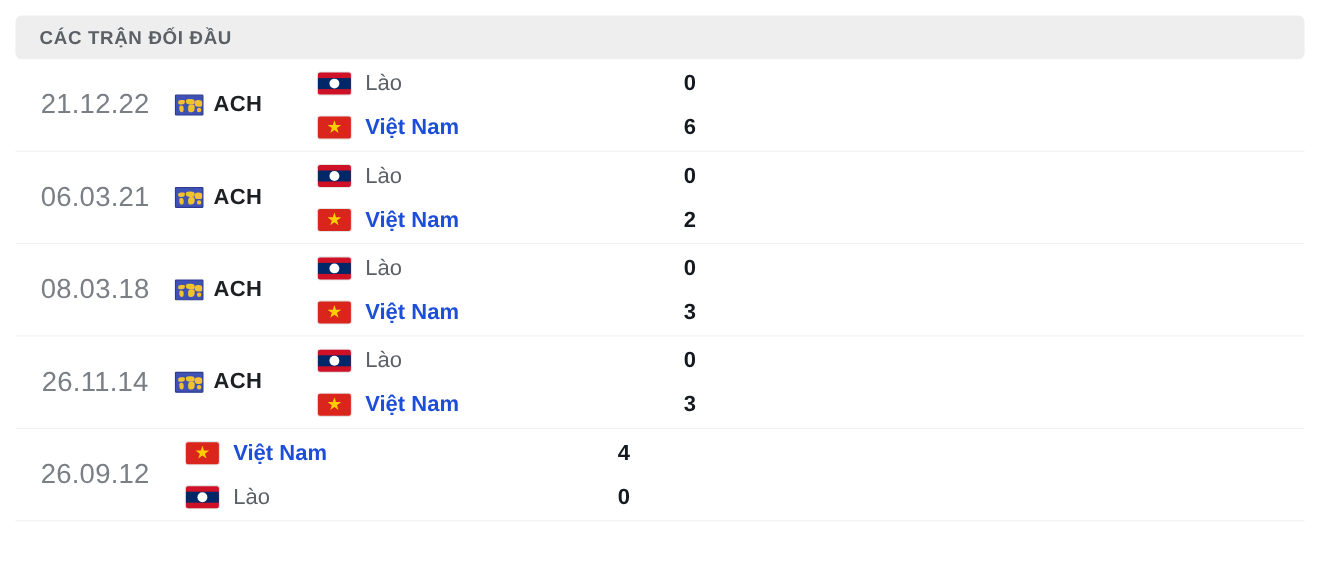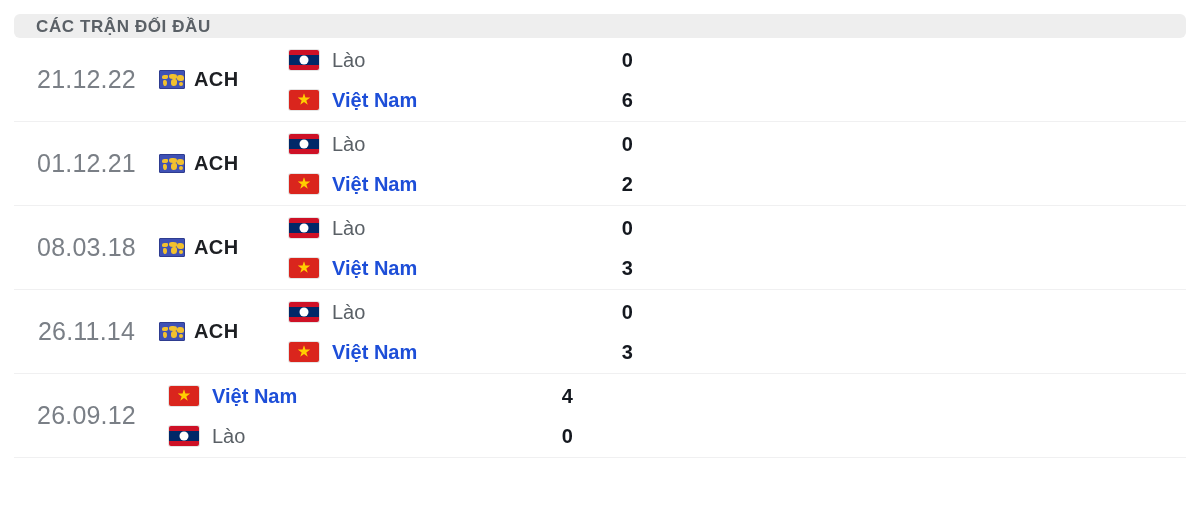--- a/index.html
+++ b/index.html
@@ -15,21 +15,21 @@
   .h2h-widget {
     width: 1200px;
     height: 516px;
     background: #ffffff;
     position: relative;
   }
 
   
   .h2h-header {
     margin: 14px 14px 0 14px;
-    height: 24px;
+    height: 40px;
     background: #eeeeee;
     border-radius: 6px;
     display: flex;
     align-items: center;
     padding-left: 22px;
   }
   .h2h-header-title {
     font-size: 17px;
     font-weight: bold;
     letter-spacing: 0.6px;
@@ -242,21 +242,21 @@
       <div class="score-line">
         <span class="score-value">6</span>
       </div>
     </div>
 
     <div class="cell-tail"></div>
   </div>
       <div class="match-row">
 
     <div class="cell-date">
-      <span>01.12.21</span>
+      <span>06.03.21</span>
     </div>
 
     <div class="cell-comp">
       <span class="comp-icon">
         <span class="land l1"></span>
             <span class="land l2"></span>
             <span class="land l3"></span>
         <span class="land l4"></span>
             <span class="land l5"></span>
             <span class="land l6"></span>

